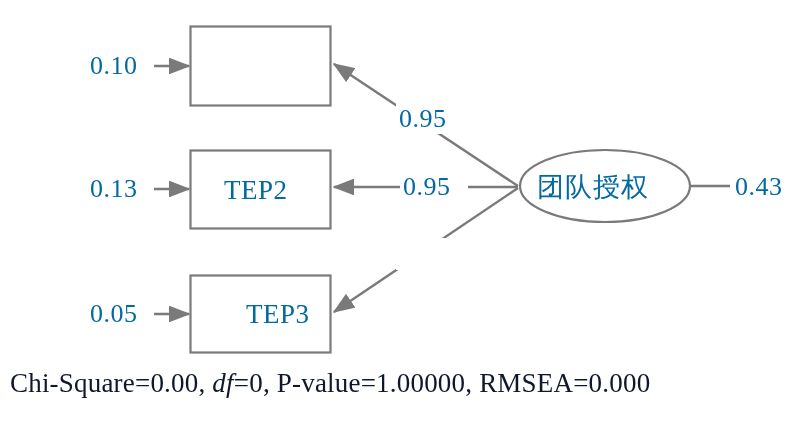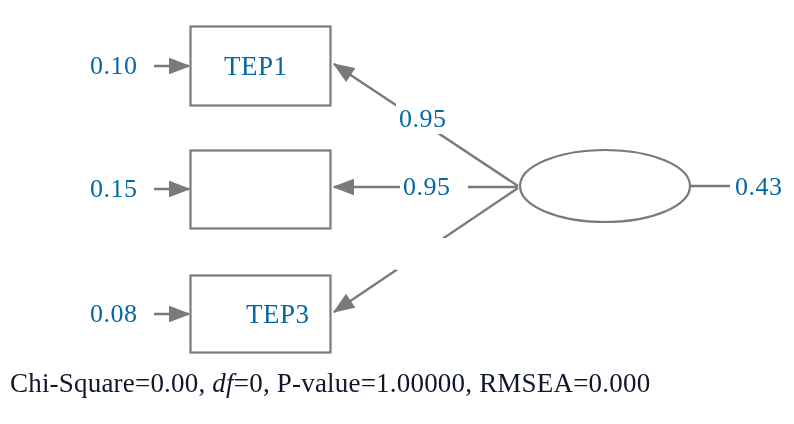--- a/index.html
+++ b/index.html
@@ -82,27 +82,28 @@
     <line x1="518" y1="187" x2="334" y2="187" stroke="#7a7a7a" stroke-width="2.4" marker-end="url(#arrowhead)"></line>
     <line x1="518" y1="188" x2="334" y2="312" stroke="#7a7a7a" stroke-width="2.4" marker-end="url(#arrowhead)"></line>
 
     <line x1="690" y1="186" x2="730" y2="186" stroke="#7a7a7a" stroke-width="2.4"></line>
 
     <rect x="396" y="102" width="68" height="32" fill="#ffffff"></rect>
     <rect x="400" y="170" width="68" height="32" fill="#ffffff"></rect>
     <rect x="396" y="238" width="68" height="32" fill="#ffffff"></rect>
   </svg>
 
-  <div class="node-label obs-box-label" style="left:224px; top:51px;">TEP1</div>
+  <div class="node-label obs-box-label" style="left:224px; top:175px;">TEP2</div>
   <div class="node-label obs-box-label" style="left:224px; top:299px;margin-left:22px;">TEP3</div>
 
+  <div class="node-label latent-label" style="left:537px; top:169px;">团队授权</div>
 
   <div class="value-label" style="left:90px; top:51px;">0.10</div>
-  <div class="value-label" style="left:90px; top:174px;">0.15</div>
-  <div class="value-label" style="left:90px; top:299px;">0.08</div>
+  <div class="value-label" style="left:90px; top:174px;">0.13</div>
+  <div class="value-label" style="left:90px; top:299px;">0.05</div>
 
   <div class="value-label" style="left:399px; top:104px;">0.95</div>
   <div class="value-label" style="left:403px; top:172px;">0.95</div>
 
   <div class="value-label" style="left:735px; top:172px;">0.43</div>
 
   <div class="fit-line" style="left:10px; top:368px;">
     <span>Chi-Square=0.00, </span><i>df</i><span>=0, </span><span>P-value=1.00000, </span><span>RMSEA=0.000</span>
   </div>
 

